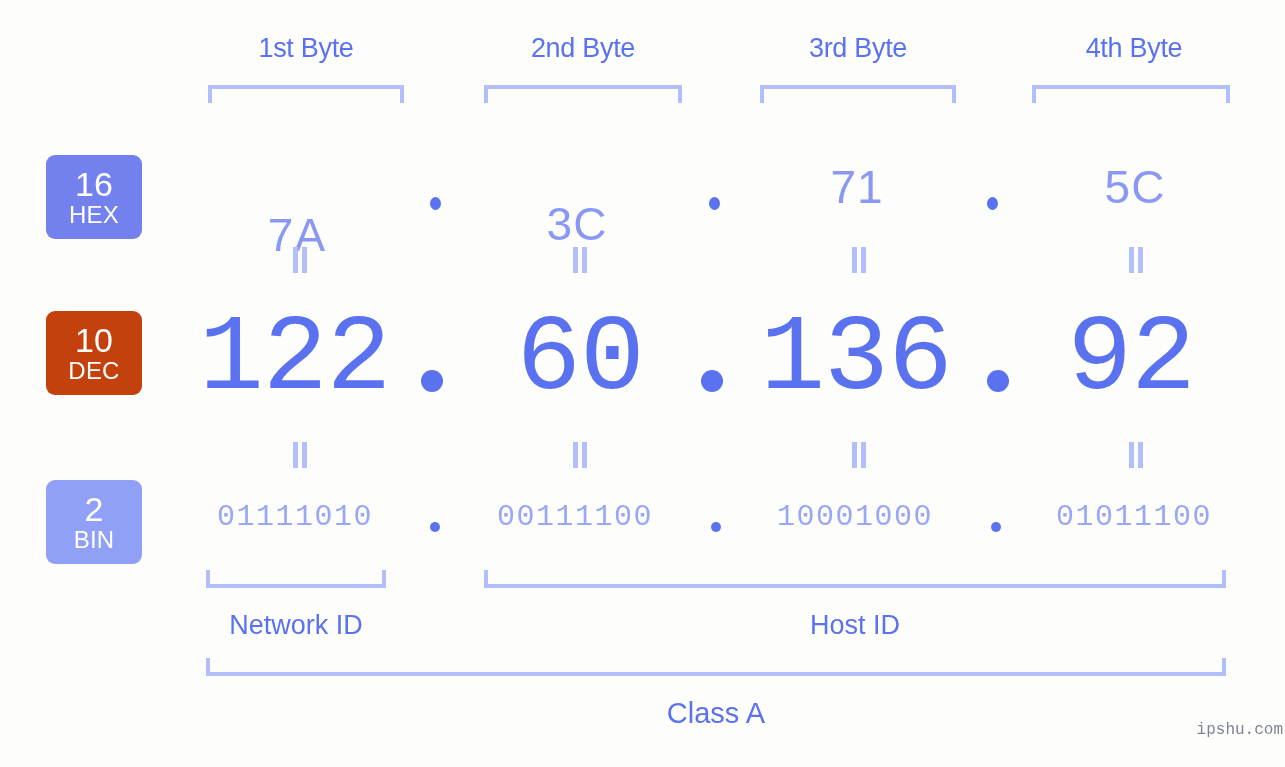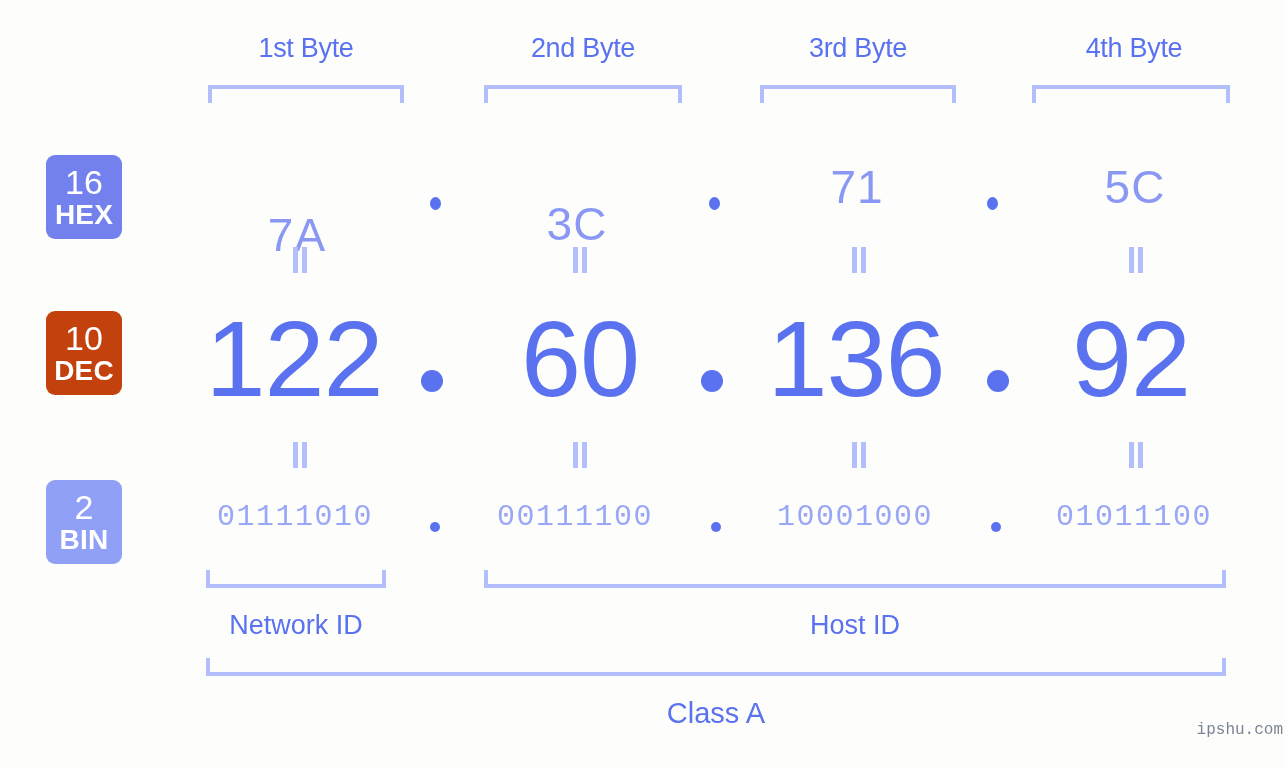--- a/index.html
+++ b/index.html
@@ -47,39 +47,39 @@
     border-bottom: 4px solid #b3befc;
     border-left: 4px solid #b3befc;
     border-right: 4px solid #b3befc;
     box-sizing: border-box;
   }
 
   
   .badge {
     position: absolute;
     left: 46px;
-    width: 76px;
+    width: 96px;
     height: 84px;
     border-radius: 9px;
     color: #ffffff;
     display: flex;
     flex-direction: column;
     align-items: center;
     justify-content: center;
     line-height: 1;
   }
   .badge .num {
     font-size: 34px;
     font-weight: 400;
     letter-spacing: 0px;
     margin-bottom: 2px;
   }
   .badge .nm {
-    font-size: 28px;
-    font-weight: 700;
+    font-size: 24px;
+    font-weight: 400;
     letter-spacing: 0.2px;
   }
   .badge-hex { top: 155px; background: #7381ef; }
   .badge-dec { top: 311px; background: #c2410c; }
   .badge-bin { top: 480px; background: #90a0f6; }
 
   
   .hex-cell {
     position: absolute;
     top: 160px;
@@ -116,21 +116,21 @@
   .eqmark i:nth-child(1) { left: 3px; }
   .eqmark i:nth-child(2) { left: 12px; }
 
   
   .dec-cell {
     position: absolute;
     top: 297px;
     text-align: center;
     font-size: 108px;
     color: #5a72f0;
-    font-family: Liberation Sans, sans-serif;
+    font-family: Liberation Mono, monospace;
     line-height: 124px;
     letter-spacing: -1px;
     white-space: nowrap;
   }
   .dec-dot {
     position: absolute;
     top: 370px;
     width: 22px;
     height: 22px;
     border-radius: 50%;

